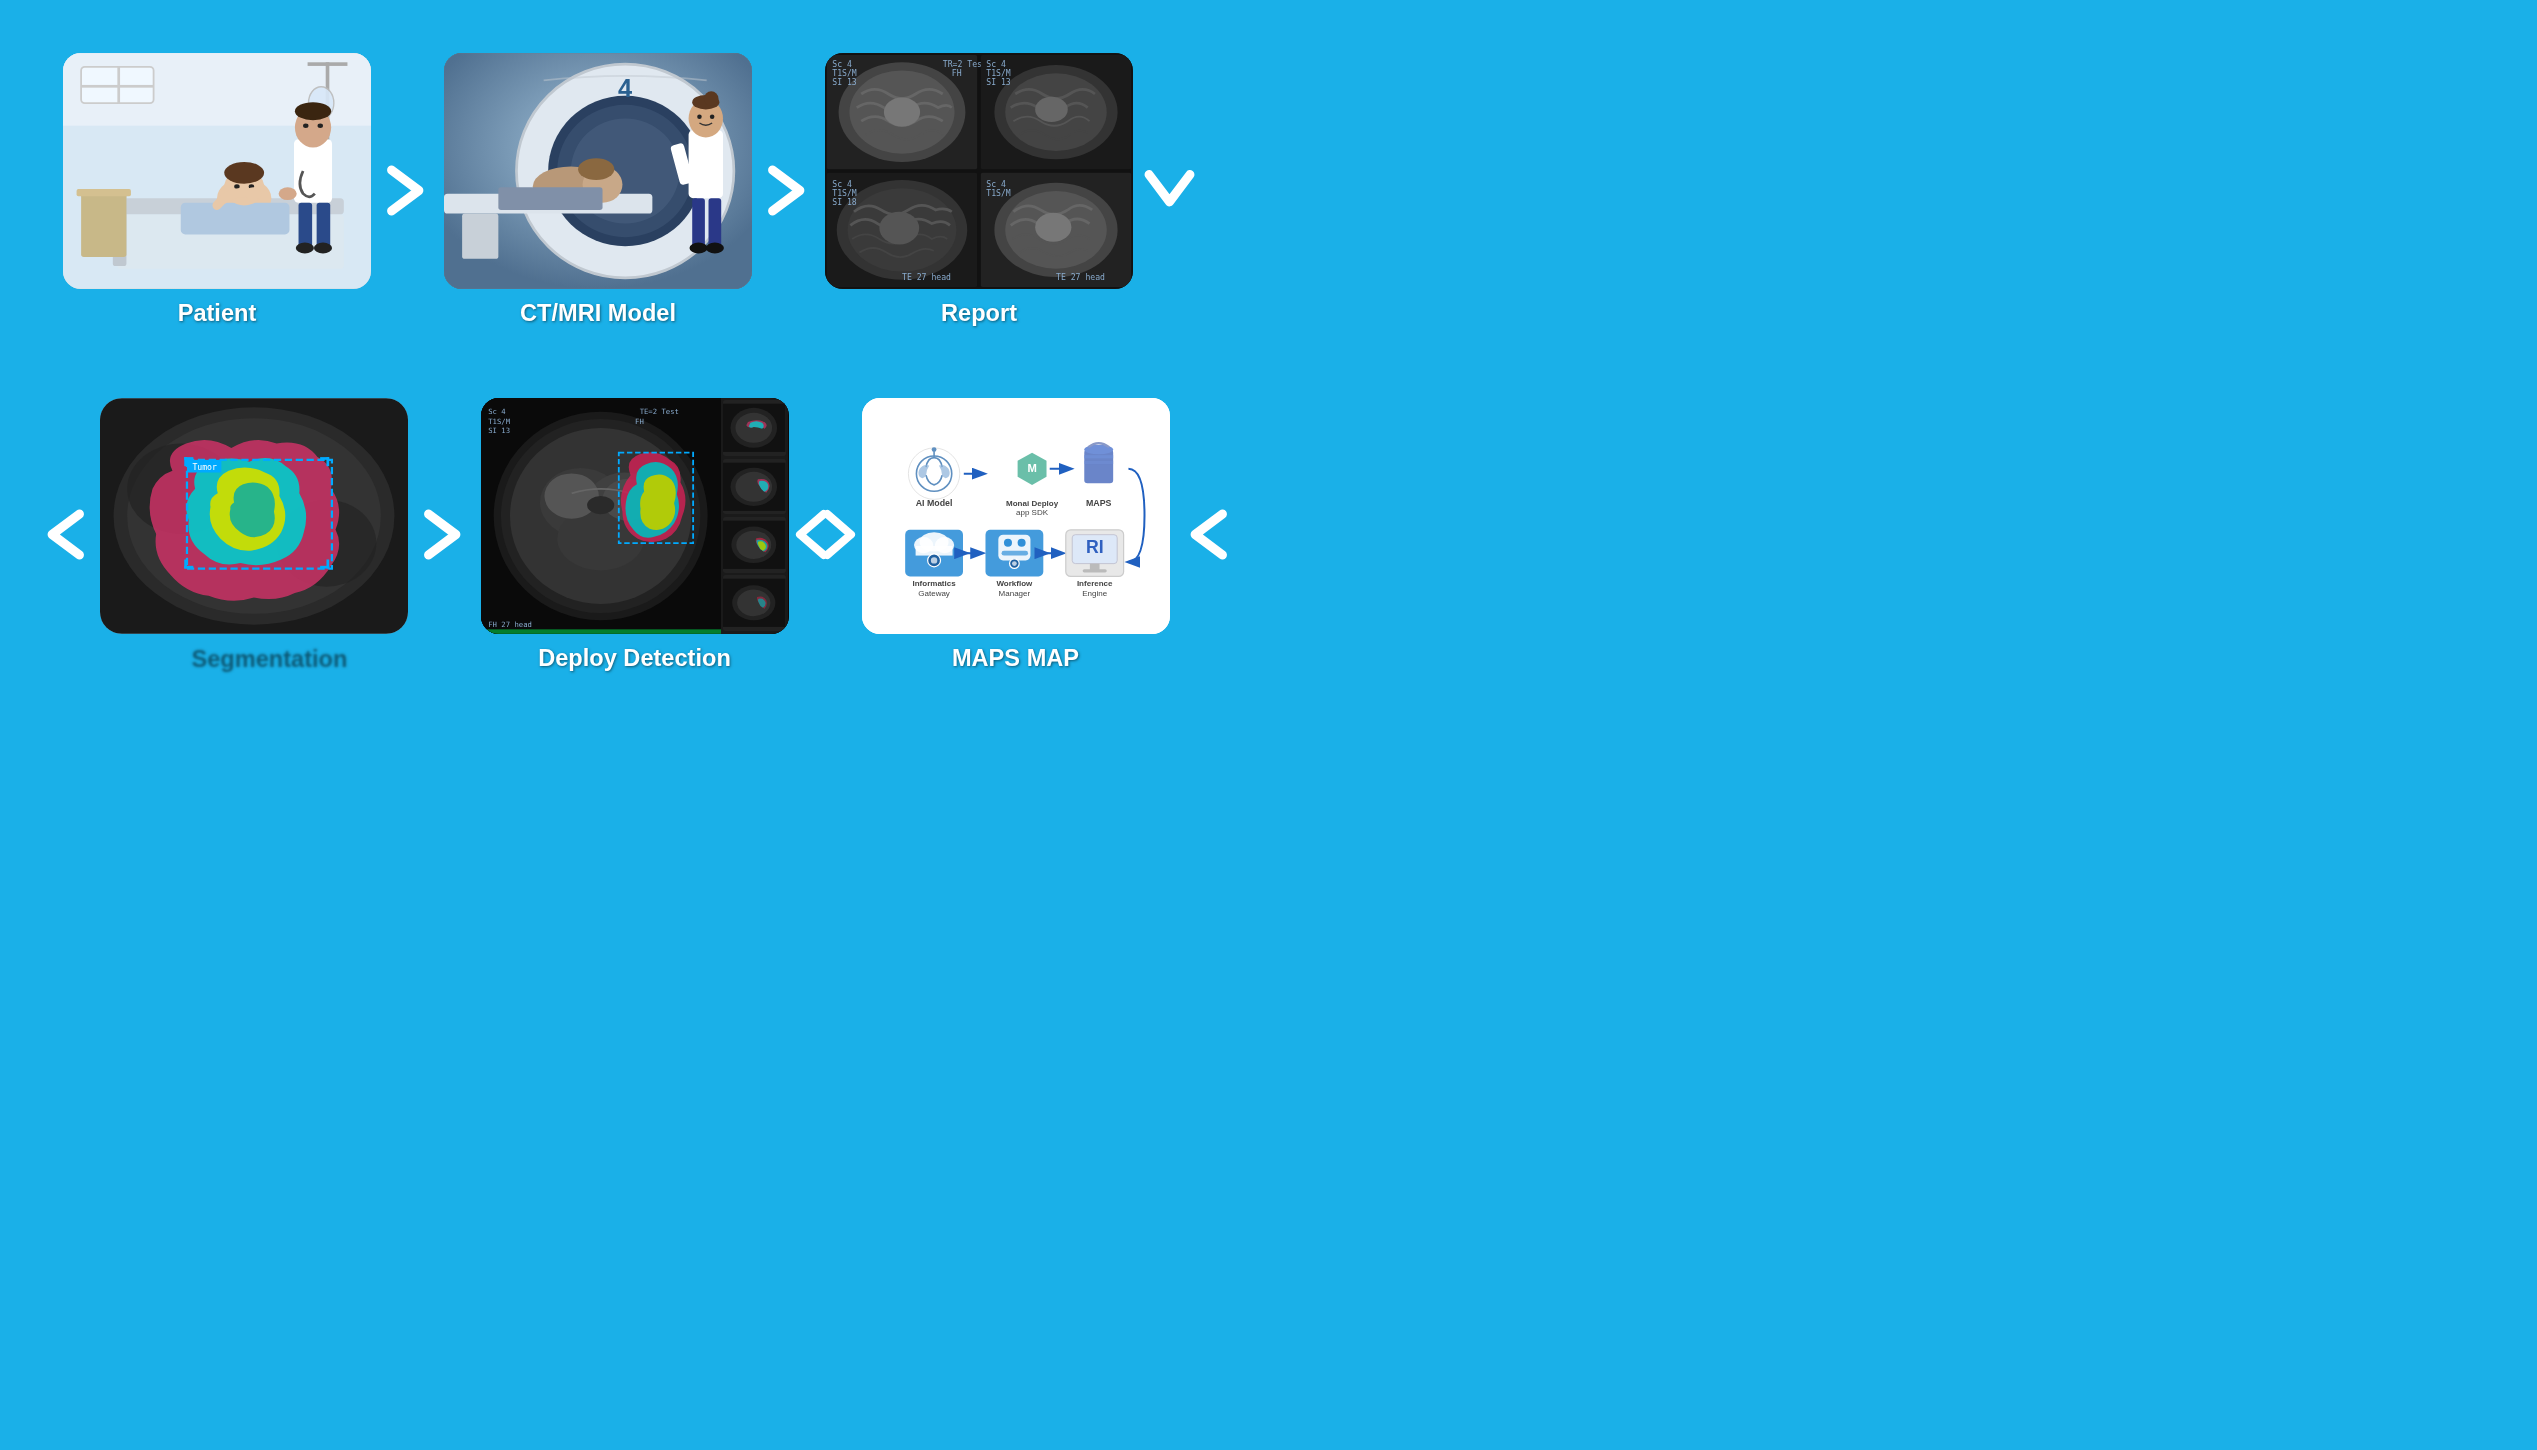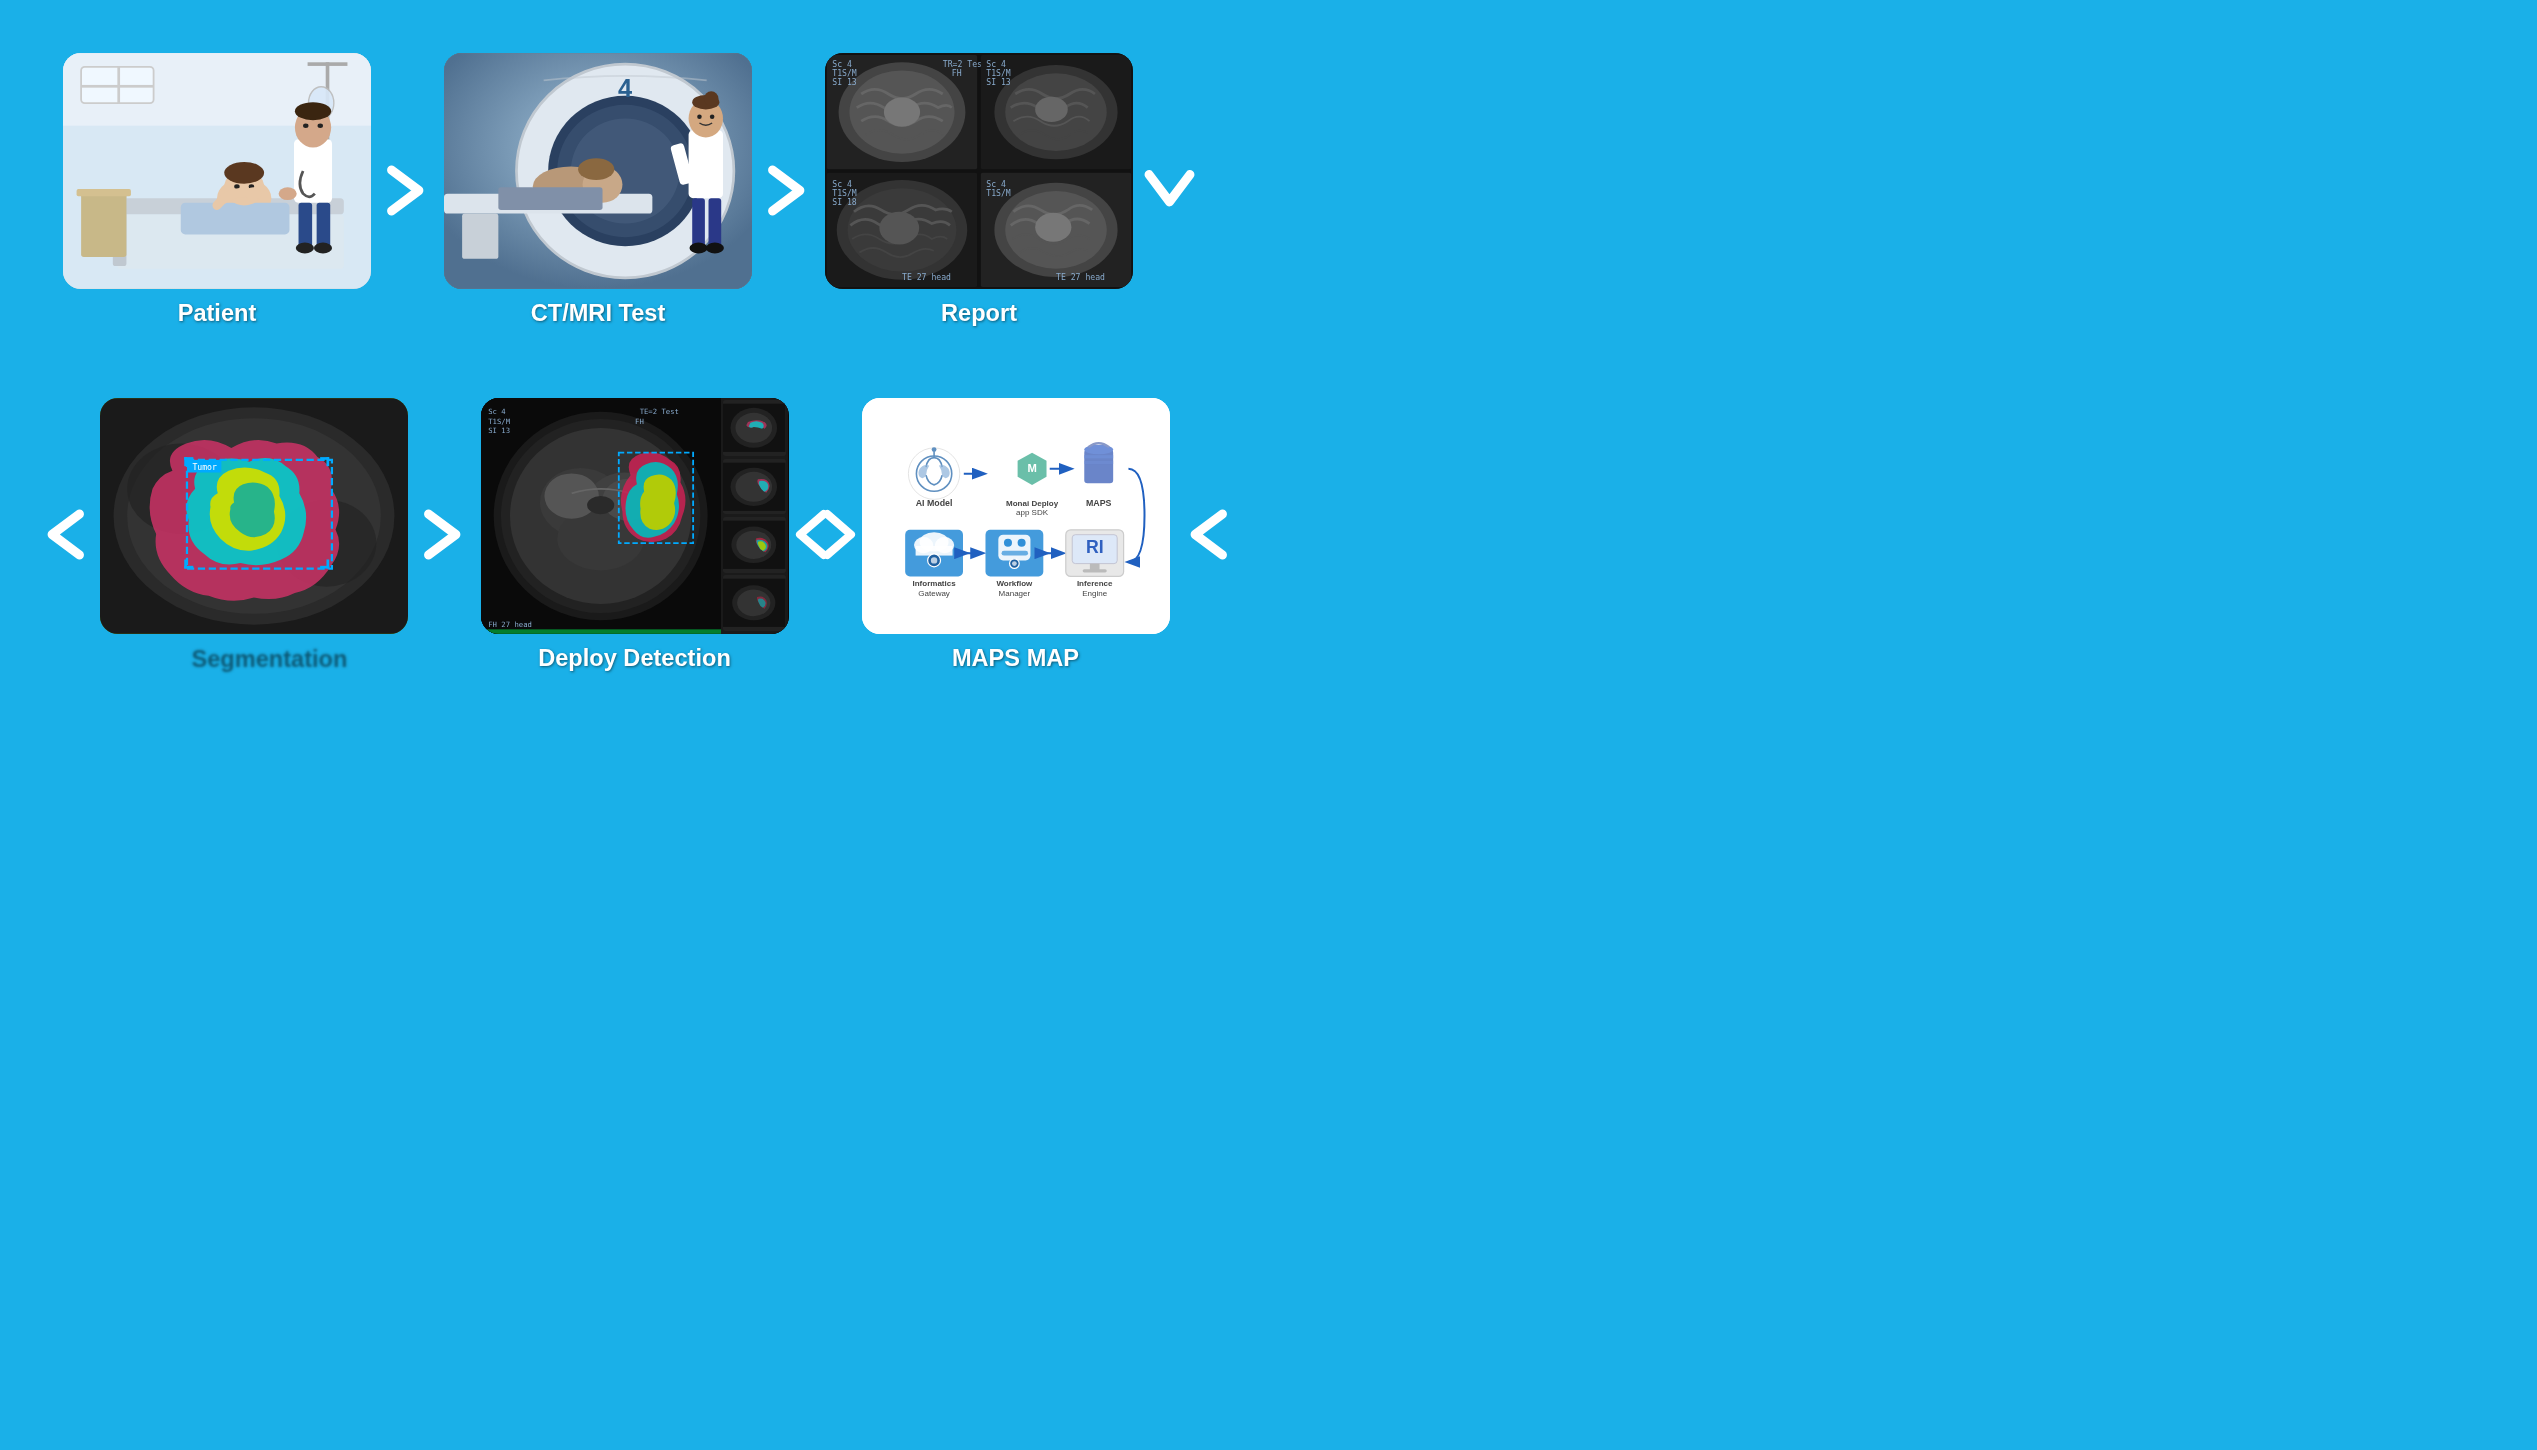--- a/index.html
+++ b/index.html
@@ -68,21 +68,22 @@
       background: #444;
     }
 
     
     .mri-card {
       background: #222;
     }
 
     
     .tumor-card {
-      background: #4d7c0f;
+      background: #7dd3fc;
+      border-radius: 22px;
     }
 
     
     .detection-card {
       background: #111;
     }
     .detection-scene {
       width: 100%;
       height: 100%;
       background: #0a0a0a;
@@ -260,21 +261,21 @@
           <rect x="255" y="100" width="15" height="45" fill="white" rx="4" transform="rotate(-15,262,122)"></rect>
 
           <rect x="274" y="160" width="14" height="55" fill="#2a3888" rx="3"></rect>
           <rect x="292" y="160" width="14" height="55" fill="#2a3888" rx="3"></rect>
           <ellipse cx="281" cy="215" rx="10" ry="6" fill="#111"></ellipse>
           <ellipse cx="299" cy="215" rx="10" ry="6" fill="#111"></ellipse>
 
           <path d="M110 30 Q200 20 290 30" stroke="#c0c8d0" stroke-width="2" fill="none" opacity="0.5"></path>
         </svg>
       </div>
-      <div class="card-label">CT/MRI Test</div>
+      <div class="card-label">CT/MRI Model</div>
     </div>
 
     <div class="arrow-container">
       <svg class="chevron-svg" viewBox="0 0 65 65">
         <polyline points="15,10 45,32.5 15,55" stroke-width="10" stroke-linecap="round" stroke-linejoin="round" stroke="white" fill="none"></polyline>
       </svg>
     </div>
 
     <div class="card-container">
       <div class="card mri-card">

